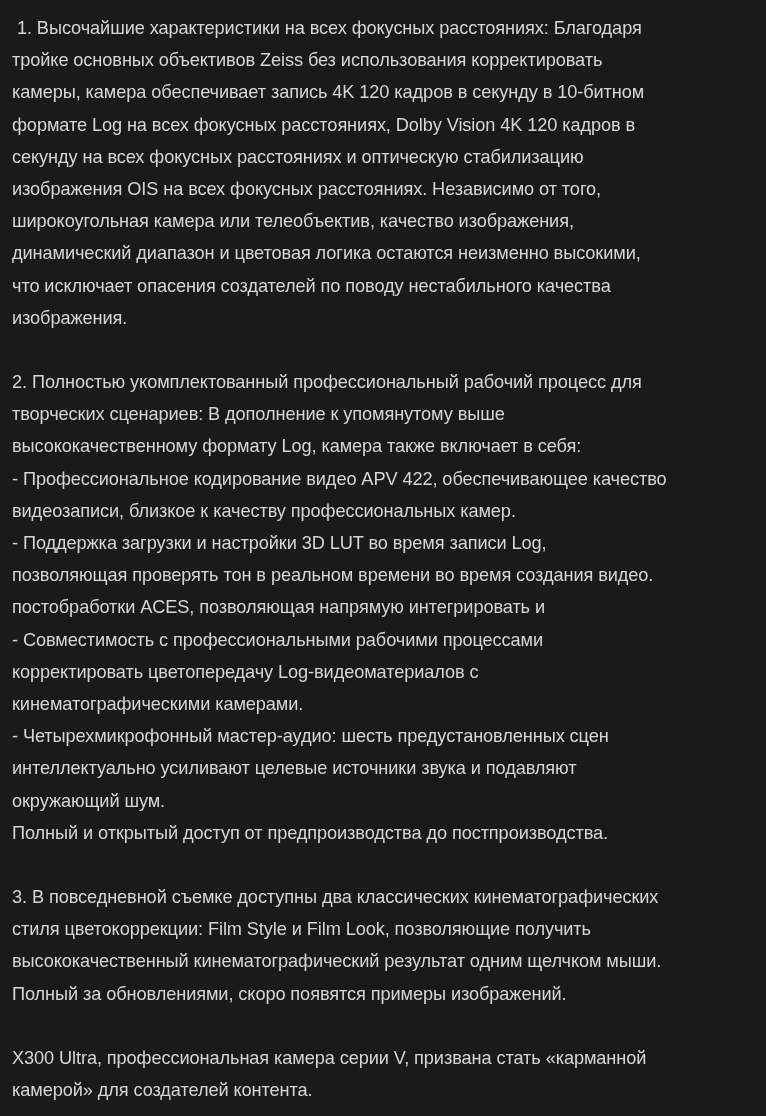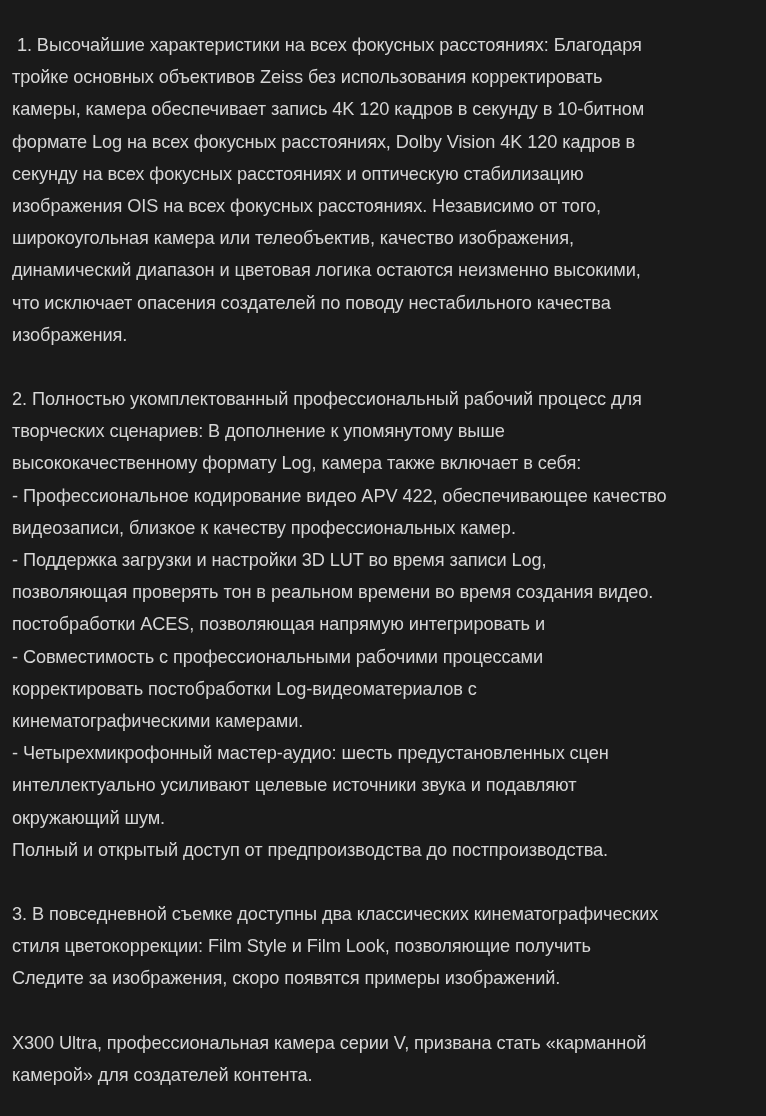--- a/index.html
+++ b/index.html
@@ -12,21 +12,20 @@
       height: 1116px;
       overflow: hidden;
     }
     .doc {
       padding: 12px 12px 0 12px;
       color: #d6d6d6;
       font-family: "Liberation Sans", sans-serif;
       font-size: 18.2px;
       line-height: 32.2px;
       letter-spacing: -0.1px;
-      margin-top: 17px;
     }
     .line {
       white-space: nowrap;
       height: 32.2px;
     }
     .blank {
       height: 32.2px;
     }
   </style>
 </head>
@@ -52,34 +51,35 @@
   <div>
     <div class="line">2. Полностью укомплектованный профессиональный рабочий процесс для</div>
     <div class="line">творческих сценариев: В дополнение к упомянутому выше</div>
     <div class="line">высококачественному формату Log, камера также включает в себя:</div>
     <div class="line">- Профессиональное кодирование видео APV 422, обеспечивающее качество</div>
     <div class="line">видеозаписи, близкое к качеству профессиональных камер.</div>
     <div class="line">- Поддержка загрузки и настройки 3D LUT во время записи Log,</div>
     <div class="line">позволяющая проверять тон в реальном времени во время создания видео.</div>
     <div class="line">постобработки ACES, позволяющая напрямую интегрировать и</div>
     <div class="line">- Совместимость с профессиональными рабочими процессами</div>
-    <div class="line">корректировать постобработки Log-видеоматериалов с</div>
+    <div class="line">корректировать цветопередачу Log-видеоматериалов с</div>
     <div class="line">кинематографическими камерами.</div>
     <div class="line">- Четырехмикрофонный мастер-аудио: шесть предустановленных сцен</div>
     <div class="line">интеллектуально усиливают целевые источники звука и подавляют</div>
     <div class="line">окружающий шум.</div>
     <div class="line">Полный и открытый доступ от предпроизводства до постпроизводства.</div>
   </div>
 
   <div class="blank"></div>
 
   <div>
     <div class="line">3. В повседневной съемке доступны два классических кинематографических</div>
     <div class="line">стиля цветокоррекции: Film Style и Film Look, позволяющие получить</div>
-    <div class="line">Следите за изображения, скоро появятся примеры изображений.</div>
+    <div class="line">высококачественный кинематографический результат одним щелчком мыши.</div>
+    <div class="line">Полный за обновлениями, скоро появятся примеры изображений.</div>
   </div>
 
   <div class="blank"></div>
 
   <div>
     <div class="line">X300 Ultra, профессиональная камера серии V, призвана стать «карманной</div>
     <div class="line">камерой» для создателей контента.</div>
   </div>
 
 </div>

